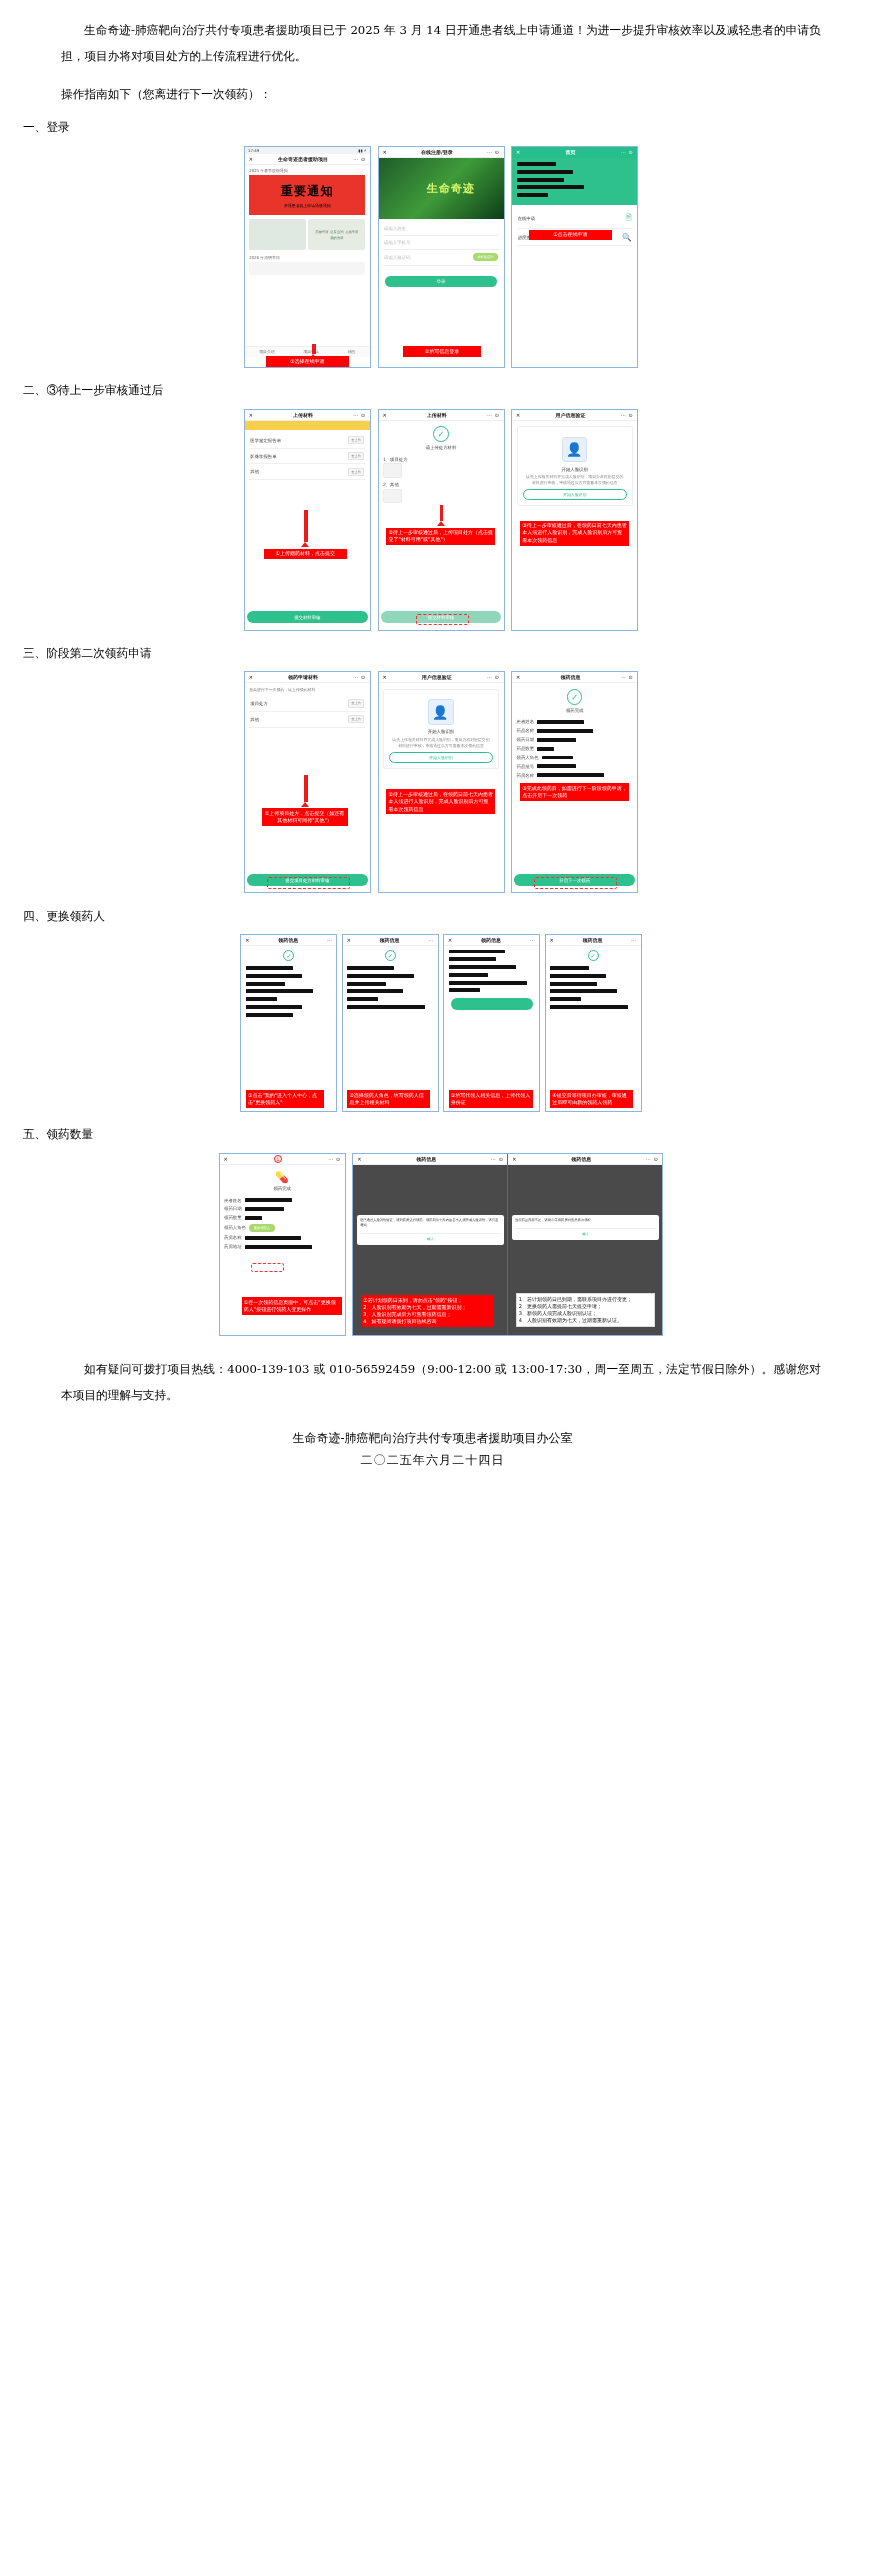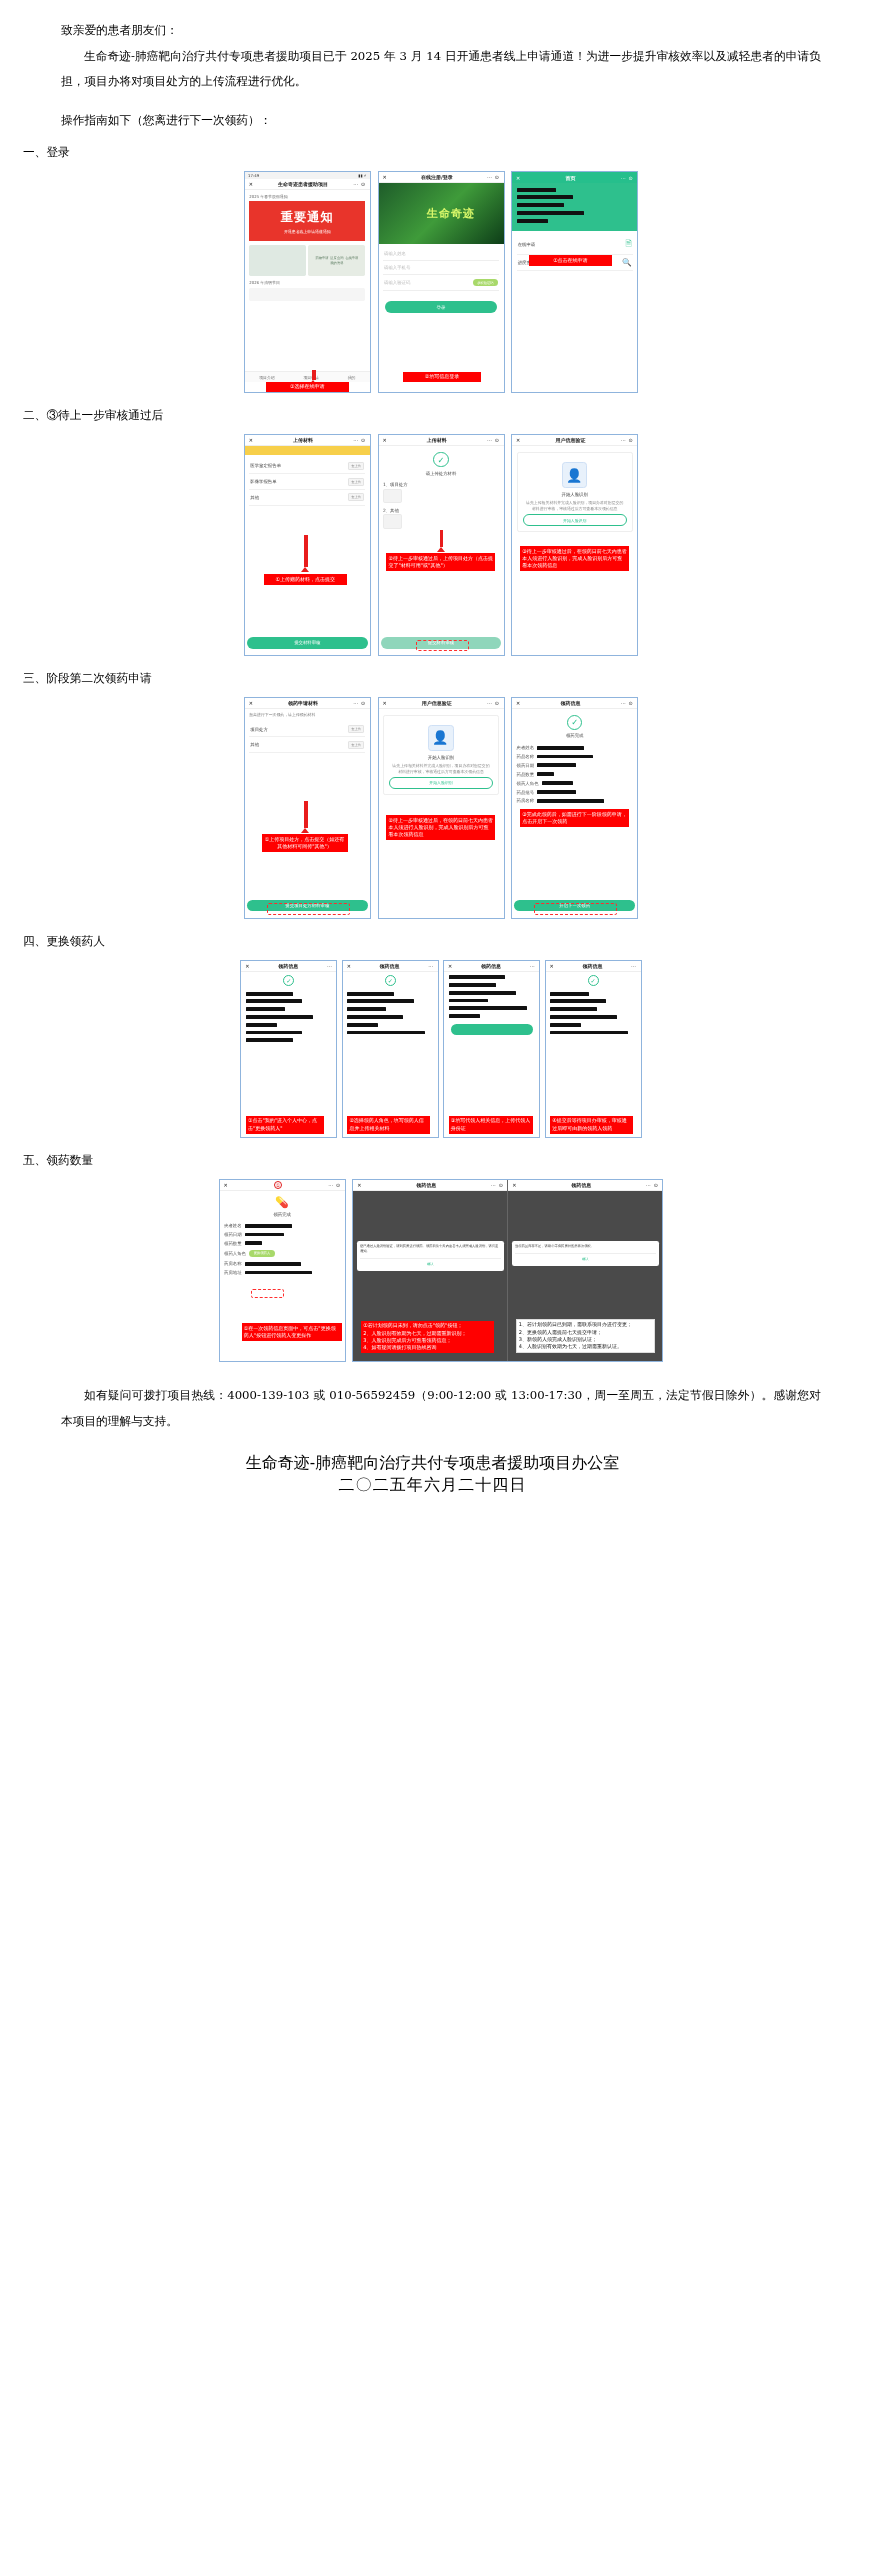--- a/index.html
+++ b/index.html
@@ -100,21 +100,21 @@
   .btn-ghost {
     border:0.6px solid #2ec08d; color:#2ec08d; background:#fff;
     text-align:center; border-radius:6.7px; font-size:3.9px; padding:2.2px 0; margin:2.2px;
   }
   .btn-lime {
     background:#a8d96a; color:#fff; border-radius:5px;
     font-size:3.3px; padding:1.7px 4.4px; display:inline-block;
   }
 
   .big-notice {
-    background:#e8342b; color:#ffffff; font-weight:bold;
+    background:#e8342b; color:#000000; font-weight:bold;
     font-size:12.2px; text-align:center; padding:7.8px 0 2.2px;
     letter-spacing:1.1px;
   }
   .big-notice .sub { font-size:3.9px; font-weight:normal; padding:3.3px 0 4.4px; letter-spacing:0; }
 
   .ok-circle {
     width:15.6px;height:15.6px;border-radius:50%;
     border:1.1px solid #2ec08d; color:#2ec08d;
     display:flex;align-items:center;justify-content:center;
     margin:5.6px auto 3.3px; font-size:8.3px;
@@ -163,42 +163,41 @@
 
   .footer-text {
     padding:0 61px;
     font-size:11.7px;
     line-height:25.6px;
     text-align:justify;
   }
   .sign {
     padding:0 61px 0 16px;
     text-align:center;
-    font-size:16px;
+    font-size:12px;
     line-height:22px;
     margin-left:28px;
   }
   .sign .line2 { letter-spacing:1.1px; }
 
   .dark-panel { background:#4a4a4a; }
   .white-card {
     background:#fff; border-radius:2.2px; margin:4.4px 3.3px; padding:3.3px;
     font-size:3.3px; color:#333; line-height:5px;
   }
 </style>
 </head>
 <body>
 
 <div class="page">
 
 
   <div class="spacer-32"></div>
 
   <div class="body-block">
-    <p class="para">致亲爱的患者朋友们：</p>
     <p class="para indent">生命奇迹-肺癌靶向治疗共付专项患者援助项目已于 2025 年 3 月 14 日开通患者线上申请通道！为进一步提升审核效率以及减轻患者的申请负担，项目办将对项目处方的上传流程进行优化。</p>
     <div class="spacer-24"></div>
     <p class="para">操作指南如下（您离进行下一次领药）：</p>
   </div>
 
   <div class="section-head">一、登录</div>
 
   <div class="shots-row">
 
     <div class="phone tall">

